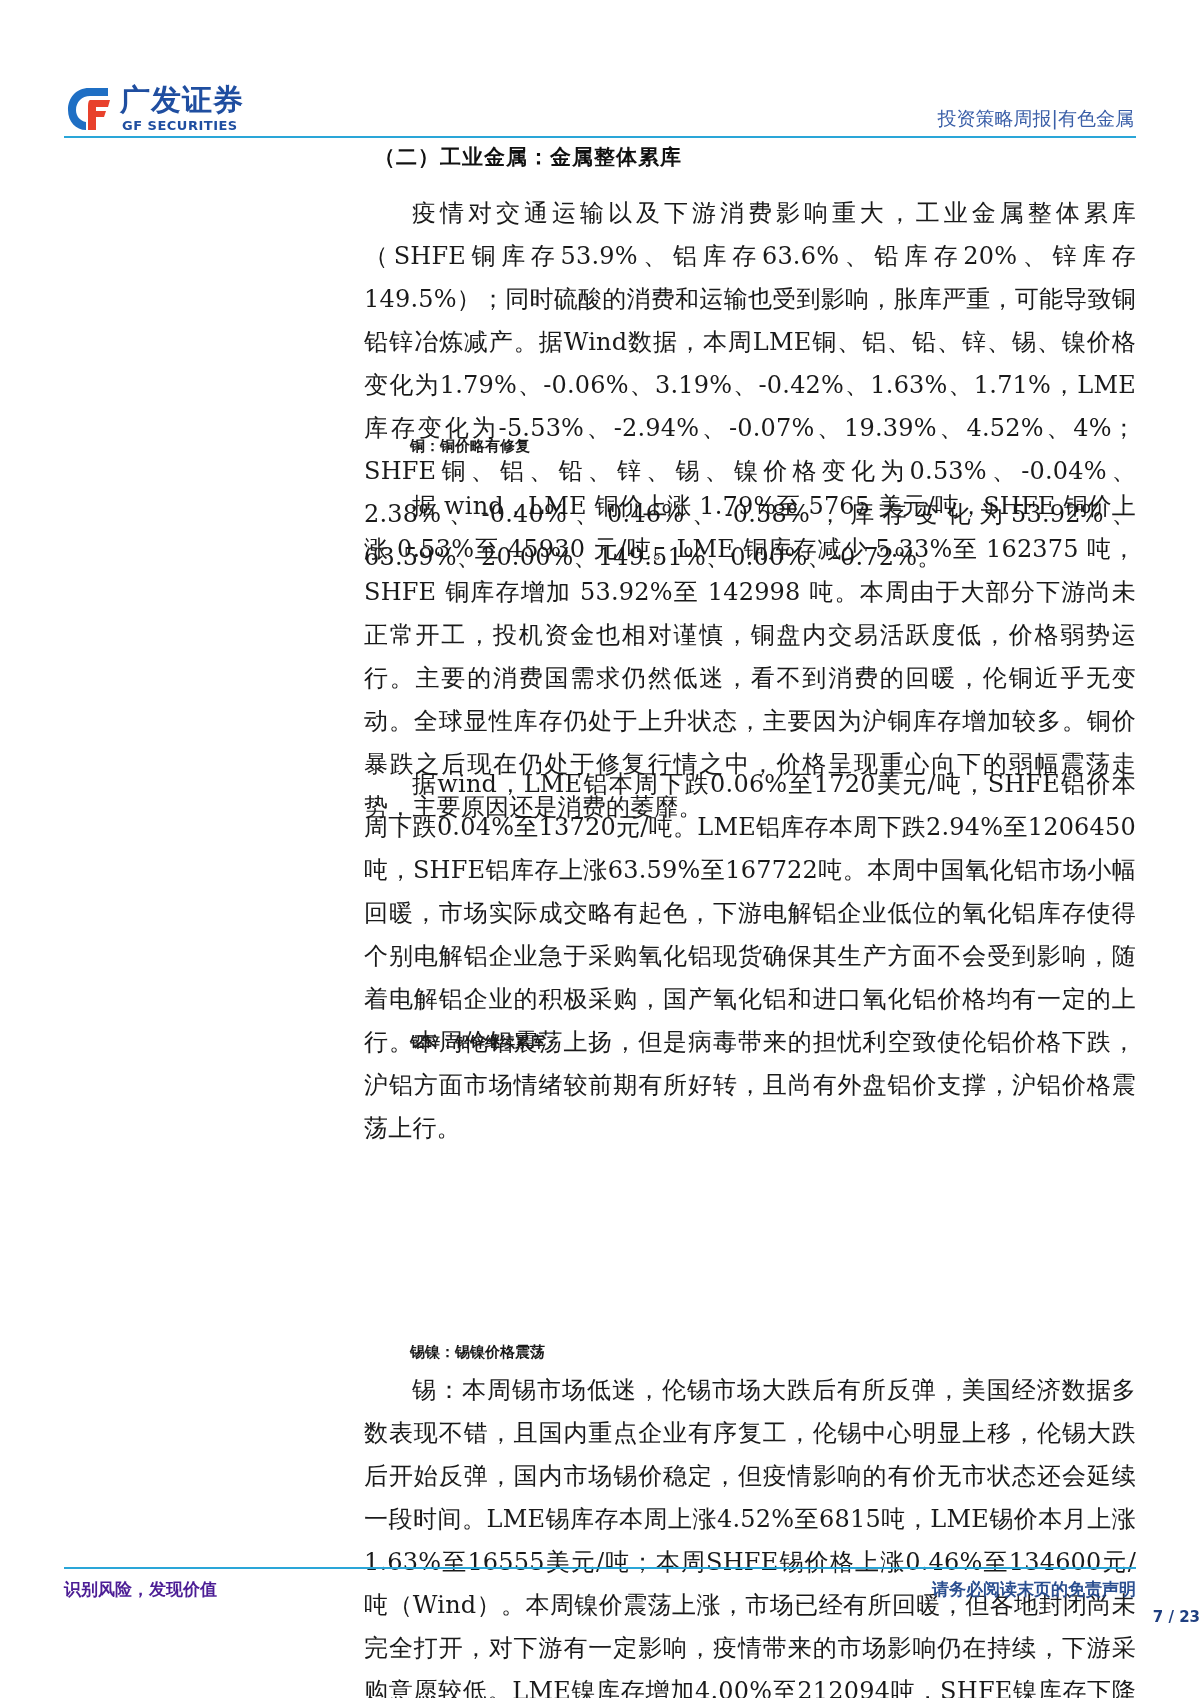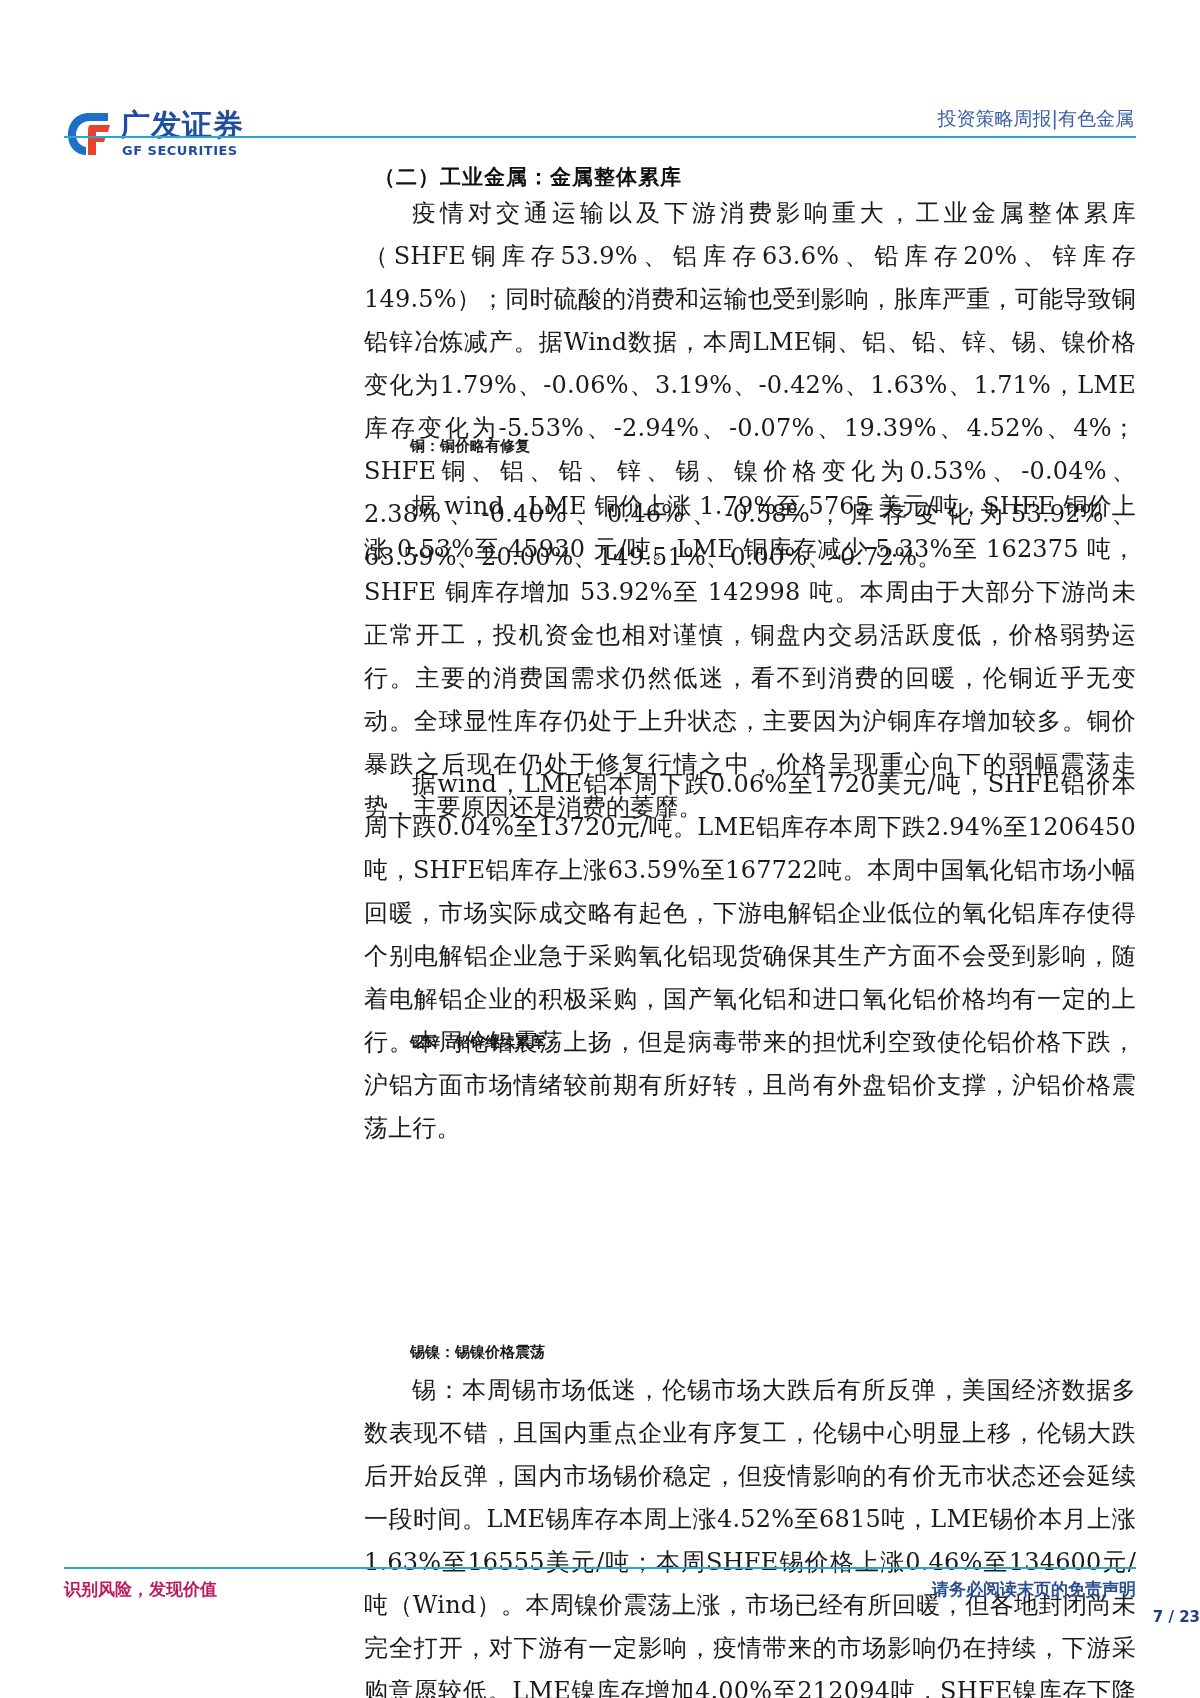--- a/index.html
+++ b/index.html
@@ -1,36 +1,36 @@
 <!DOCTYPE html>
 <html><head>
   <meta charset="utf-8">
   <style>
     html, body { margin: 0; padding: 0; background: #ffffff; }
     body { width: 1200px; height: 1698px; position: relative; overflow: hidden;
            font-family: "DejaVu Serif", "Liberation Serif", serif; color: #1a1a1a; }
-    .logo { position: absolute; left: 64px; top: 82px; width: 200px; height: 56px; margin-top: 25px; }
+    .logo { position: absolute; left: 64px; top: 82px; width: 200px; height: 56px; }
     .logo-mark { position: absolute; left: 0; top: 2px; width: 50px; height: 50px; }
     .logo-cn { position: absolute; left: 56px; top: 0; font-family: "DejaVu Sans", sans-serif;
                font-weight: bold; font-size: 30px; color: #1f4ea0; letter-spacing: 1px; line-height: 36px; }
     .logo-en { position: absolute; left: 58px; top: 36px; font-family: "DejaVu Sans", sans-serif;
                font-weight: bold; font-size: 13px; color: #1f4ea0; letter-spacing: 0.5px; }
     .header-right { position: absolute; right: 66px; top: 106px; font-family: "DejaVu Sans", sans-serif;
                     font-size: 19px; color: #3a5fa8; }
     .rule { position: absolute; left: 64px; width: 1072px; height: 2px; background: #2aa6d8; }
     .rule.top { top: 136px; }
     .rule.bottom { top: 1567px; }
     .section-title { position: absolute; left: 374px; top: 143px; font-size: 21px; font-weight: bold;
-                     color: #111; letter-spacing: 1px; margin-top: 20px; }
+                     color: #111; letter-spacing: 1px; }
     p { margin: 0; font-size: 24px; line-height: 43px; text-align: justify; letter-spacing: 0.2px; }
     .indent { text-indent: 2em; }
     .sub { font-weight: bold; font-size: 15px; padding-left: 46px; line-height: 33px; }
     .blk { position: absolute; left: 364px; width: 772px; }
     .footer-left { position: absolute; left: 64px; top: 1578px; font-family: "DejaVu Sans", sans-serif;
-                   font-size: 17px; color: #be185d; font-weight: bold; }
+                   font-size: 17px; color: #4c1d95; font-weight: bold; }
     .footer-right { position: absolute; right: 64px; top: 1578px; font-family: "DejaVu Sans", sans-serif;
                     font-size: 17px; color: #2a4e8f; font-weight: bold; }
     .page-num { position: absolute; left: 0; width: 1200px; text-align: right; top: 1608px;
                 font-family: "DejaVu Sans", sans-serif; font-size: 15px; font-weight: bold; color: #1f3f80; }
   </style>
 </head>
 <body>
 
 <div class="logo">
   <svg class="logo-mark" viewBox="0 0 50 50">

